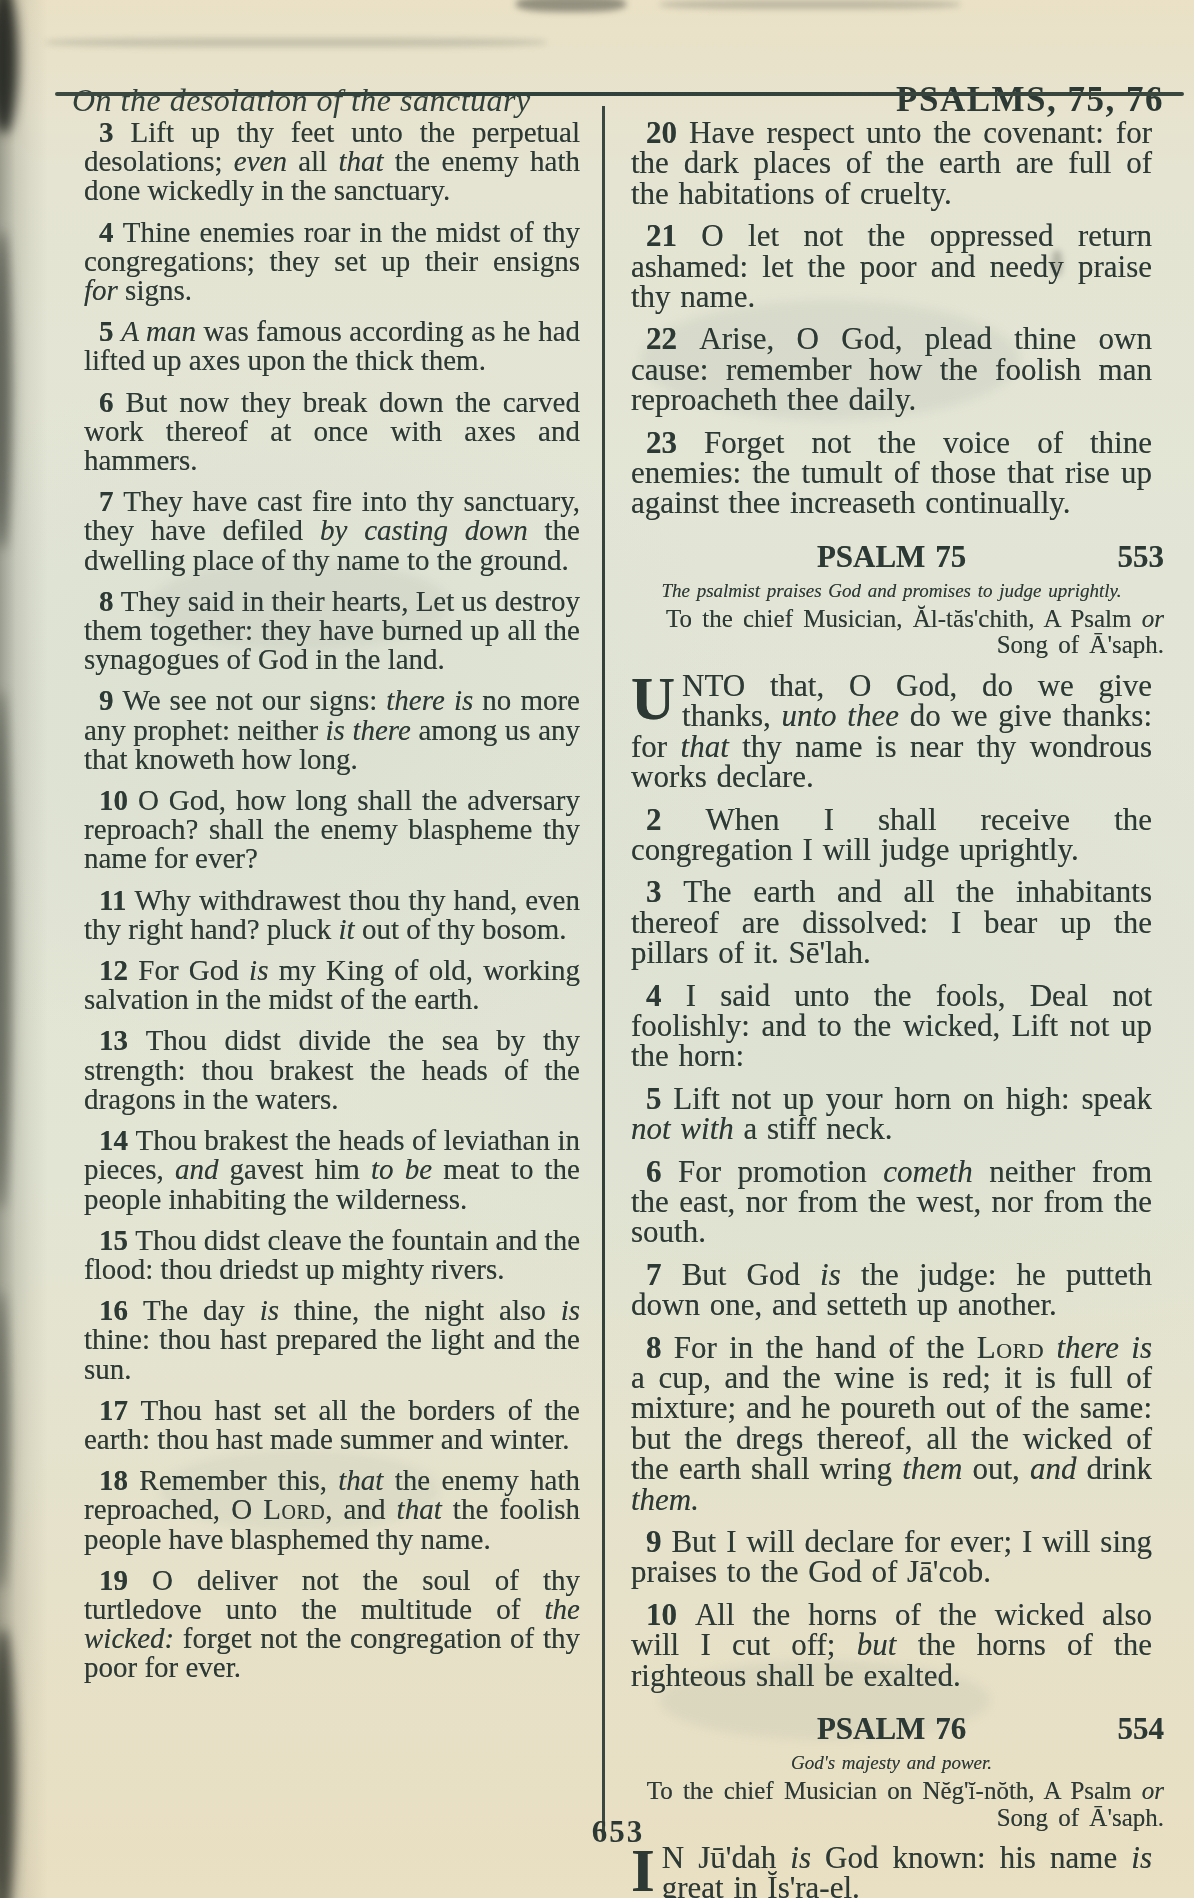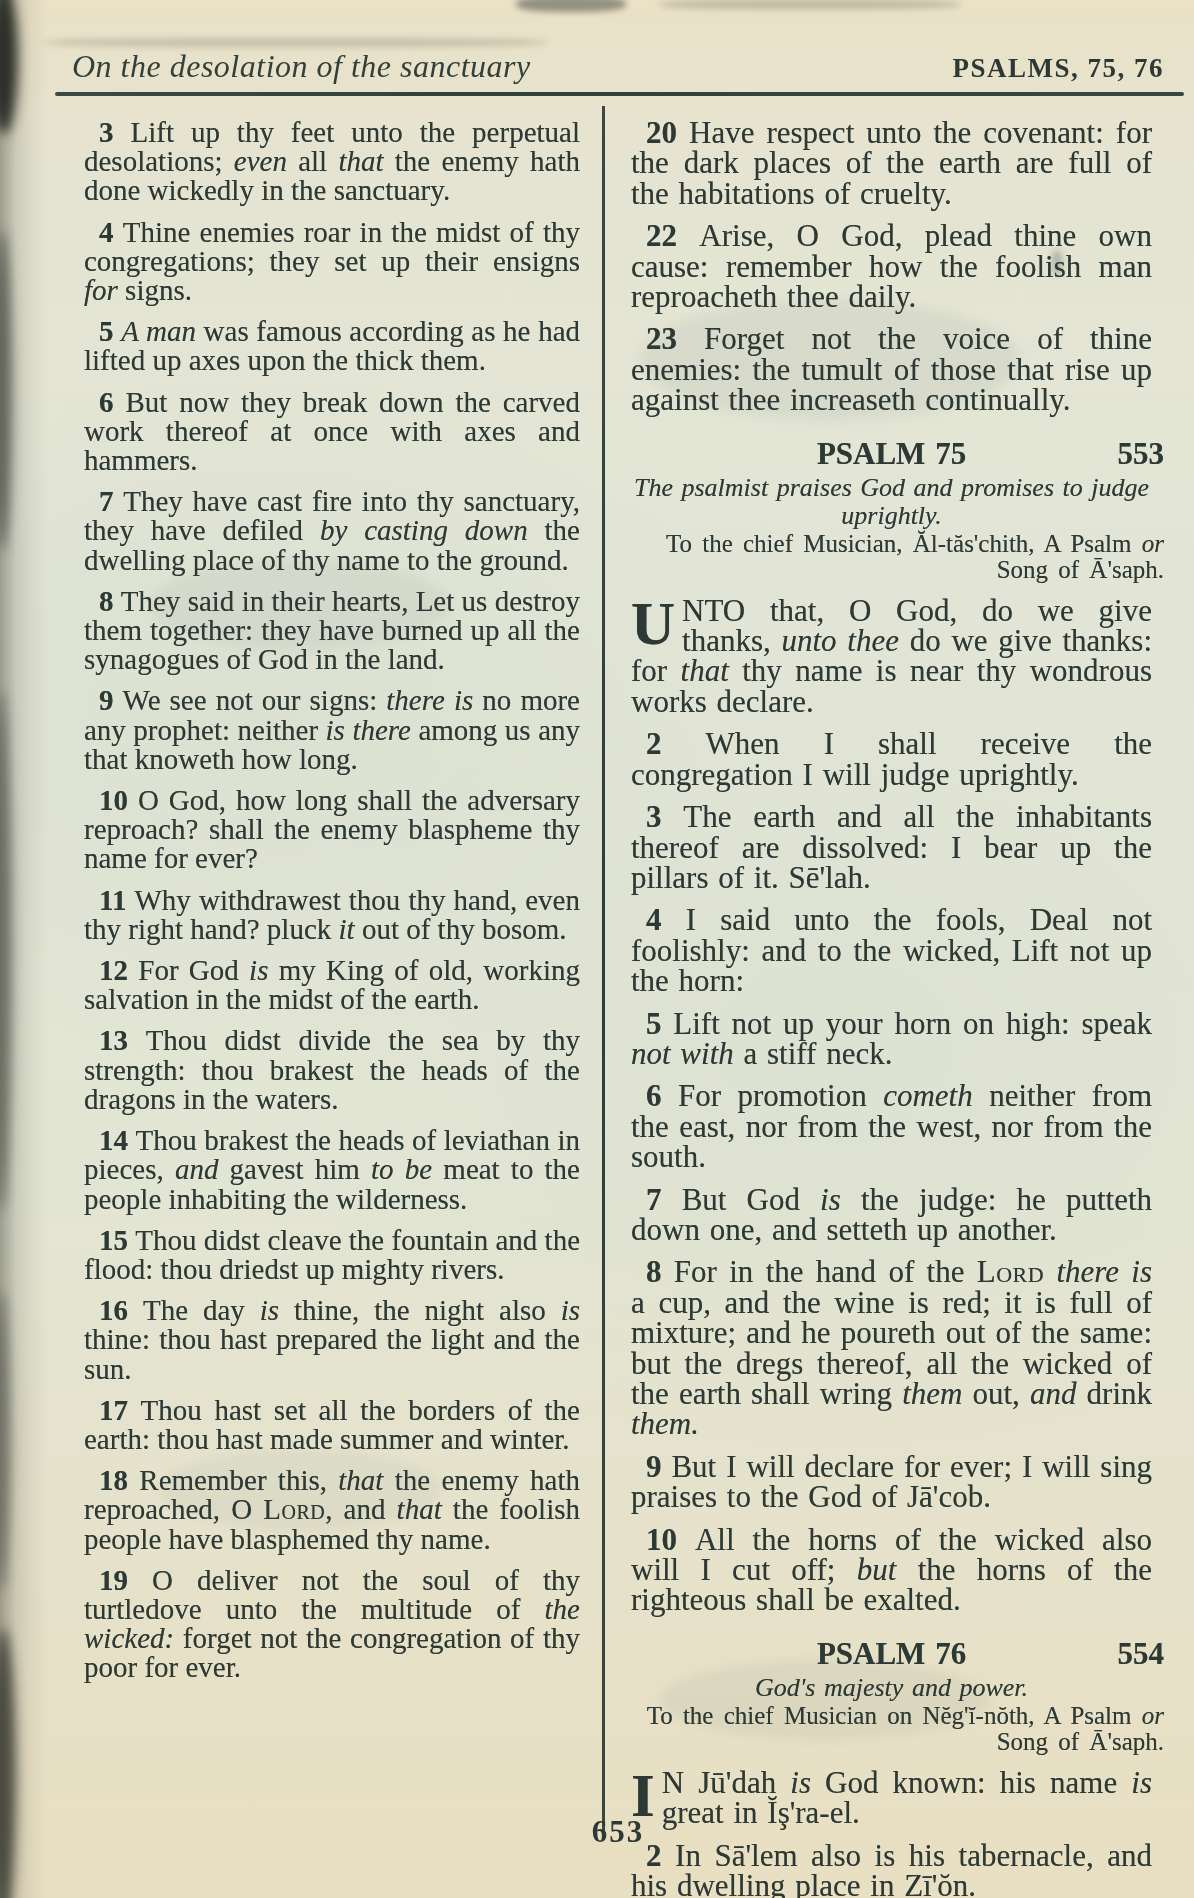--- a/index.html
+++ b/index.html
@@ -25,21 +25,21 @@
   .smudge{position:absolute;filter:blur(3px);border-radius:40%;}
   .s1{left:46px;top:38px;width:500px;height:9px;background:rgba(70,76,66,0.22);}
   .s2{left:516px;top:-4px;width:110px;height:16px;background:rgba(42,47,40,0.45);}
   .s3{left:660px;top:0px;width:300px;height:9px;background:rgba(55,60,50,0.25);}
   .s4{left:1052px;top:250px;width:10px;height:26px;background:rgba(60,66,56,0.30);}
   .header-row{
     position:absolute;left:72px;right:30px;top:48px;
     display:flex;justify-content:space-between;align-items:baseline;
   }
   .header-left{font-style:italic;font-size:32px;letter-spacing:0.5px;color:#31403a;}
-  .header-right{font-weight:bold;font-size:27px;letter-spacing:1.5px;}
+  .header-right{font-weight:bold;font-size:35px;letter-spacing:1.5px;margin-top:32px;}
   .rule{
     position:absolute;left:55px;right:10px;top:92px;height:4px;
     background:linear-gradient(90deg,#3d4a42,#30403a 40%,#3a473f);
     border-radius:2px;
   }
   .columns{
     position:absolute;left:72px;right:30px;top:106px;bottom:60px;
     display:flex;align-items:stretch;
     text-align:justify;
     hyphens:auto;-webkit-hyphens:auto;
@@ -52,21 +52,21 @@
   p.verse.nodent{text-indent:0;}
   .bd{font-weight:bold;}
   .it{font-style:italic;}
   .sc{font-variant:small-caps;letter-spacing:0.5px;}
   .dropcap{
     float:left;font-size:61px;line-height:49px;font-weight:bold;
     padding:3px 7px 0 0;
   }
   .psalm-heading{position:relative;text-align:center;font-weight:bold;font-size:31px;line-height:33px;margin:21px 0 4px;text-indent:0;}
   .ph-num{position:absolute;right:0;top:0;}
-  p.summary{margin:1px 0;text-align:center;font-style:italic;font-size:26px;line-height:28px;text-indent:0;}
+  p.summary{margin:1px 0;text-align:center;font-style:italic;font-size:19px;line-height:28px;text-indent:0;}
   p.attrib{margin:0 0 3px;text-align:right;font-size:25px;line-height:26.5px;text-indent:0;word-spacing:4px;}
   .page-num{position:absolute;left:72px;width:1092px;text-align:center;top:1814px;font-weight:bold;font-size:31px;letter-spacing:2px;}
   .ghost{position:absolute;filter:blur(5px);border-radius:50%;}
   .g1{left:640px;top:300px;width:380px;height:120px;background:rgba(120,140,125,0.10);}
   .g2{left:150px;top:560px;width:300px;height:90px;background:rgba(118,138,122,0.09);}
   .g3{left:660px;top:1660px;width:330px;height:80px;background:rgba(120,140,125,0.10);}
   .g4{left:160px;top:1450px;width:280px;height:80px;background:rgba(118,138,122,0.08);}
 </style>
 </head>
 <body>
@@ -109,20 +109,21 @@
         <p class="verse"><span class="bd">14 </span><span>Thou brakest the heads of leviathan in pieces, </span><span class="it">and</span><span> gavest him </span><span class="it">to be</span><span> meat to the people inhabiting the wilderness.</span></p>
         <p class="verse"><span class="bd">15 </span><span>Thou didst cleave the fountain and the flood: thou driedst up mighty rivers.</span></p>
         <p class="verse"><span class="bd">16 </span><span>The day </span><span class="it">is</span><span> thine, the night also </span><span class="it">is</span><span> thine: thou hast prepared the light and the sun.</span></p>
         <p class="verse"><span class="bd">17 </span><span>Thou hast set all the borders of the earth: thou hast made summer and winter.</span></p>
         <p class="verse"><span class="bd">18 </span><span>Remember this, </span><span class="it">that</span><span> the enemy hath reproached, O </span><span class="sc">Lord</span><span>, and </span><span class="it">that</span><span> the foolish people have blasphemed thy name.</span></p>
         <p class="verse"><span class="bd">19 </span><span>O deliver not the soul of thy turtledove unto the multitude of </span><span class="it">the wicked:</span><span> forget not the congregation of thy poor for ever.</span></p>
       </div>
     <div class="divider"></div>
     <div class="col-right" id="col-right">
         <p class="verse"><span class="bd">20 </span><span>Have respect unto the covenant: for the dark places of the earth are full of the habitations of cruelty.</span></p>
+        <p class="verse"><span class="bd">21 </span><span>O let not the oppressed return ashamed: let the poor and needy praise thy name.</span></p>
         <p class="verse"><span class="bd">22 </span><span>Arise, O God, plead thine own cause: remember how the foolish man reproacheth thee daily.</span></p>
         <p class="verse"><span class="bd">23 </span><span>Forget not the voice of thine enemies: the tumult of those that rise up against thee increaseth continually.</span></p>
         <div class="psalm-heading"><span>PSALM 75</span><span class="ph-num">553</span></div>
         <p class="summary"><span class="it">The psalmist praises God and promises to judge uprightly.</span></p>
         <p class="attrib"><span>To the chief Musician, Ăl-tăs'chith, A Psalm </span><span class="it">or</span><span> Song of Ā'saph.</span></p>
         <p class="verse nodent"><span class="dropcap">U</span><span>NTO that, O God, do we give thanks, </span><span class="it">unto thee</span><span> do we give thanks: for </span><span class="it">that</span><span> thy name is near thy wondrous works declare.</span></p>
         <p class="verse"><span class="bd">2 </span><span>When I shall receive the congregation I will judge uprightly.</span></p>
         <p class="verse"><span class="bd">3 </span><span>The earth and all the inhabitants thereof are dissolved: I bear up the pillars of it.  Sē'lah.</span></p>
         <p class="verse"><span class="bd">4 </span><span>I said unto the fools, Deal not foolishly: and to the wicked, Lift not up the horn:</span></p>
         <p class="verse"><span class="bd">5 </span><span>Lift not up your horn on high: speak </span><span class="it">not with</span><span> a stiff neck.</span></p>

